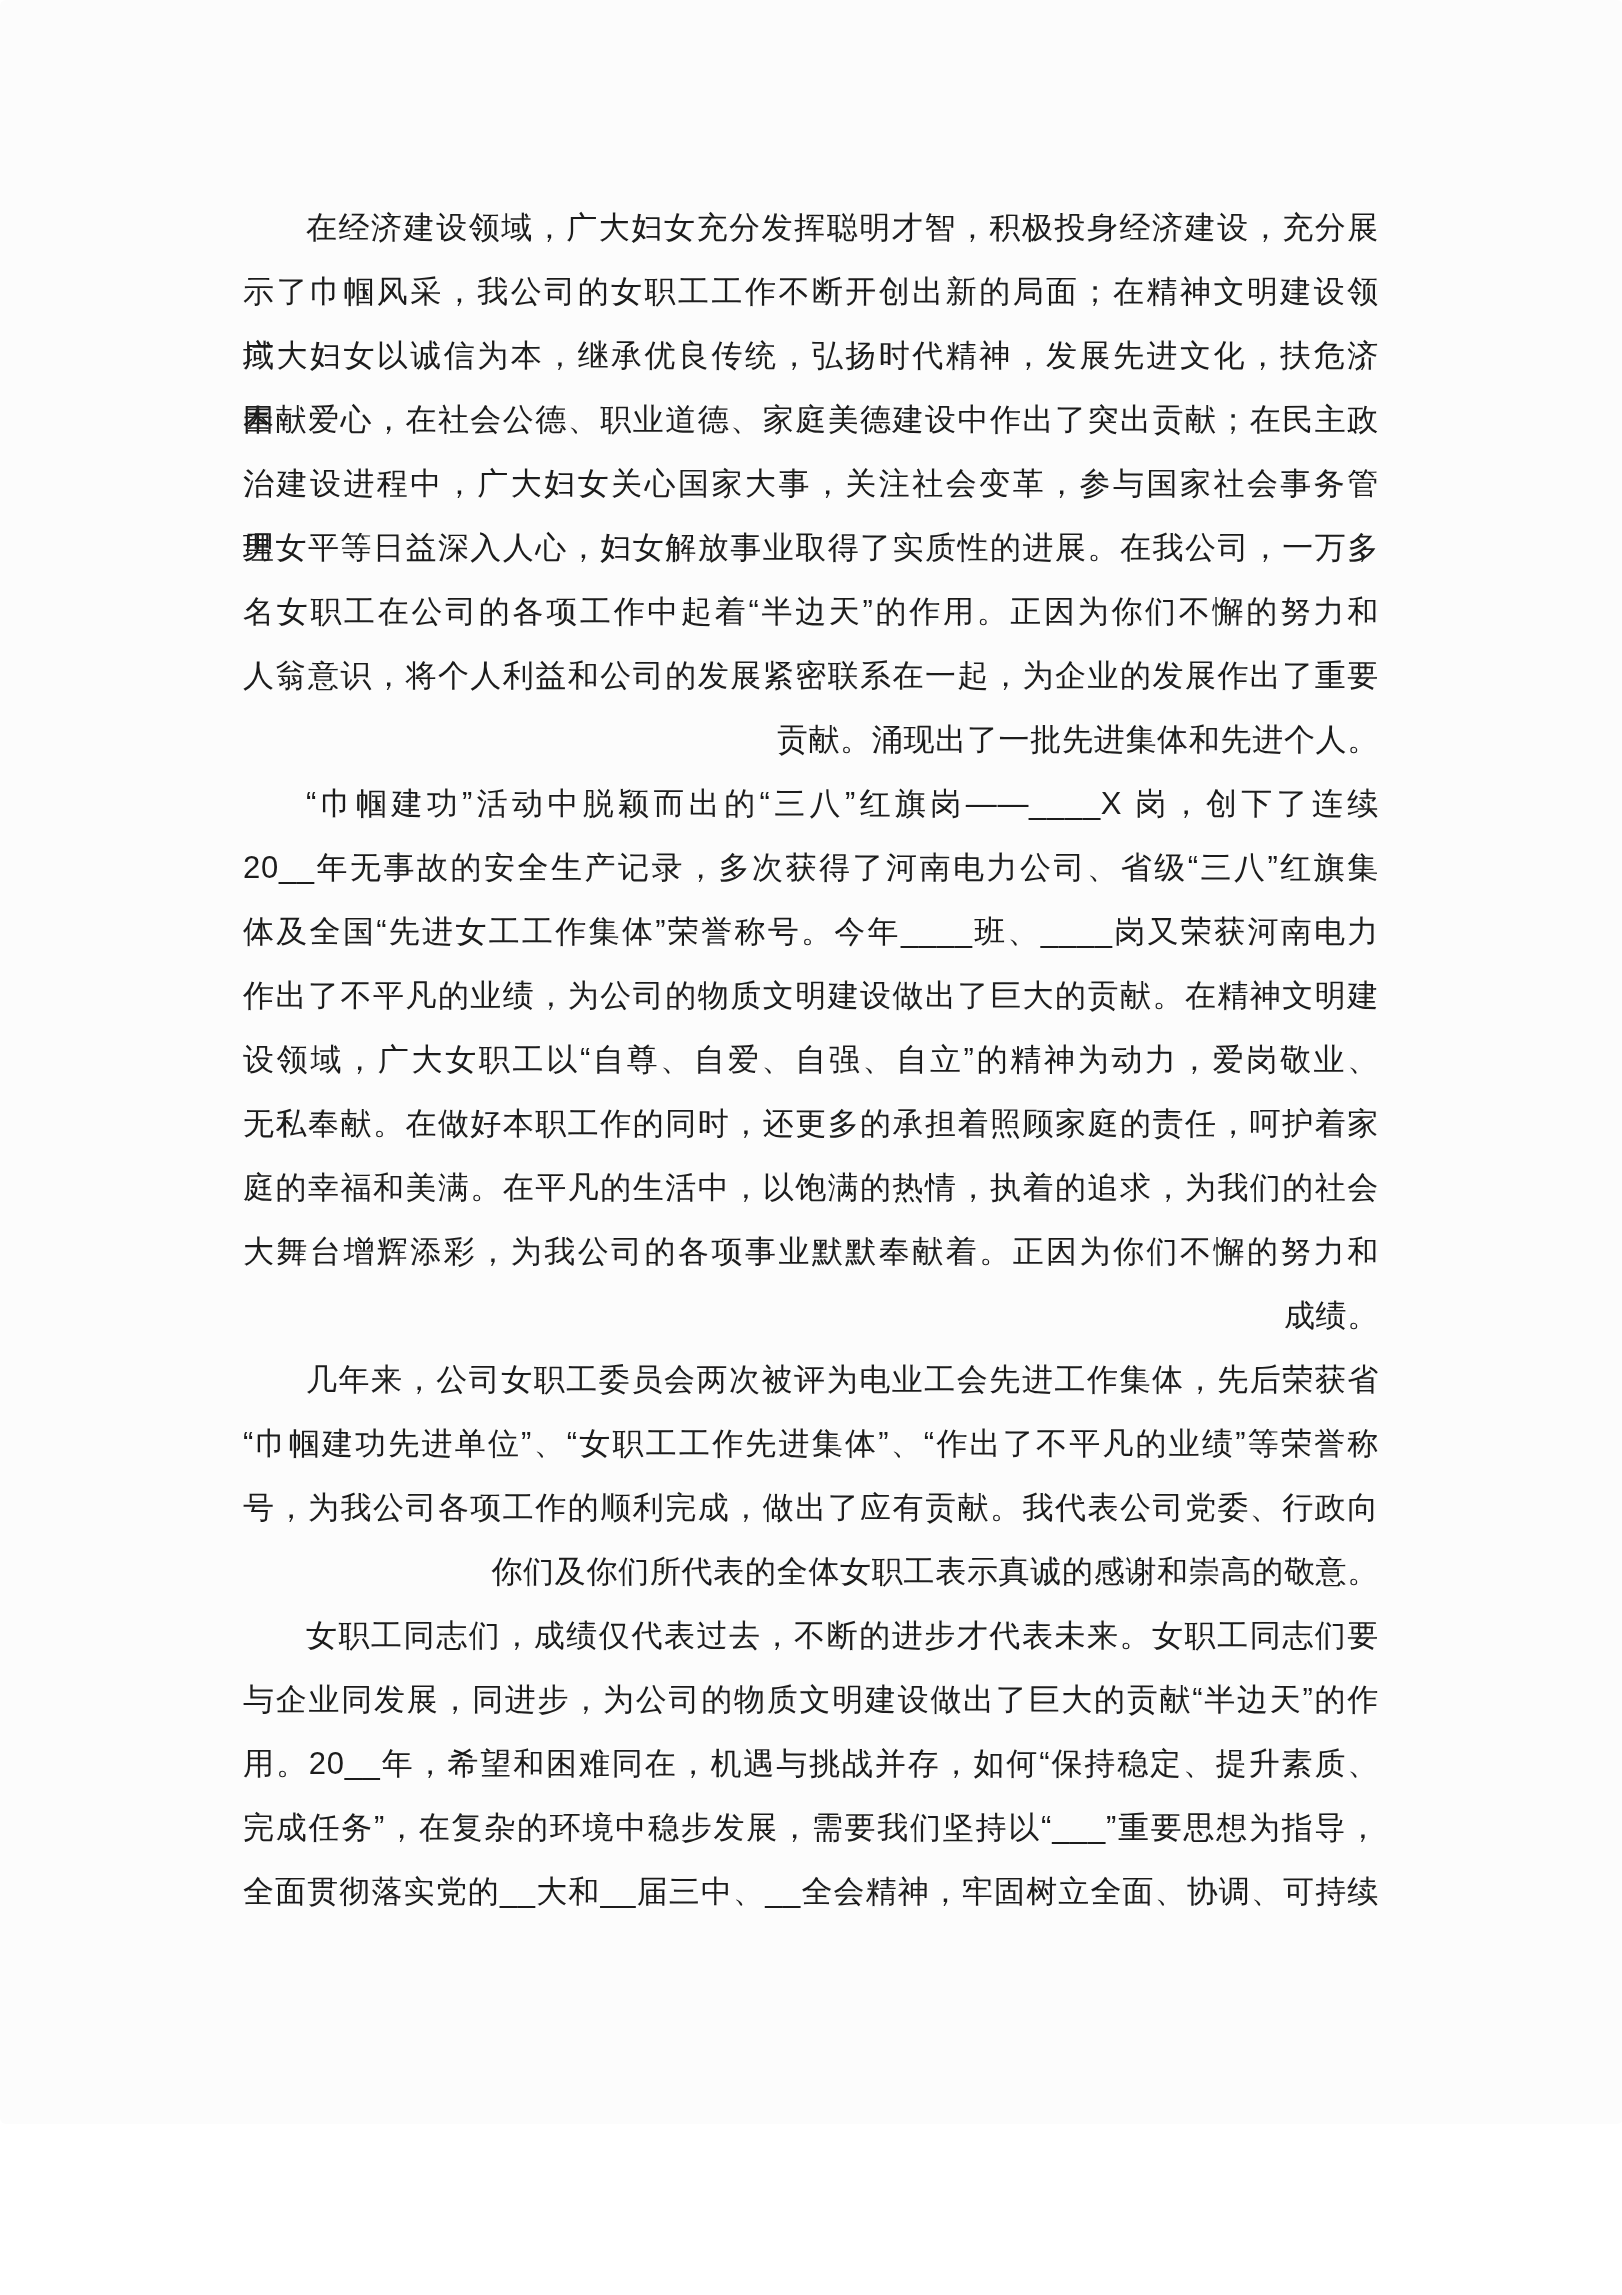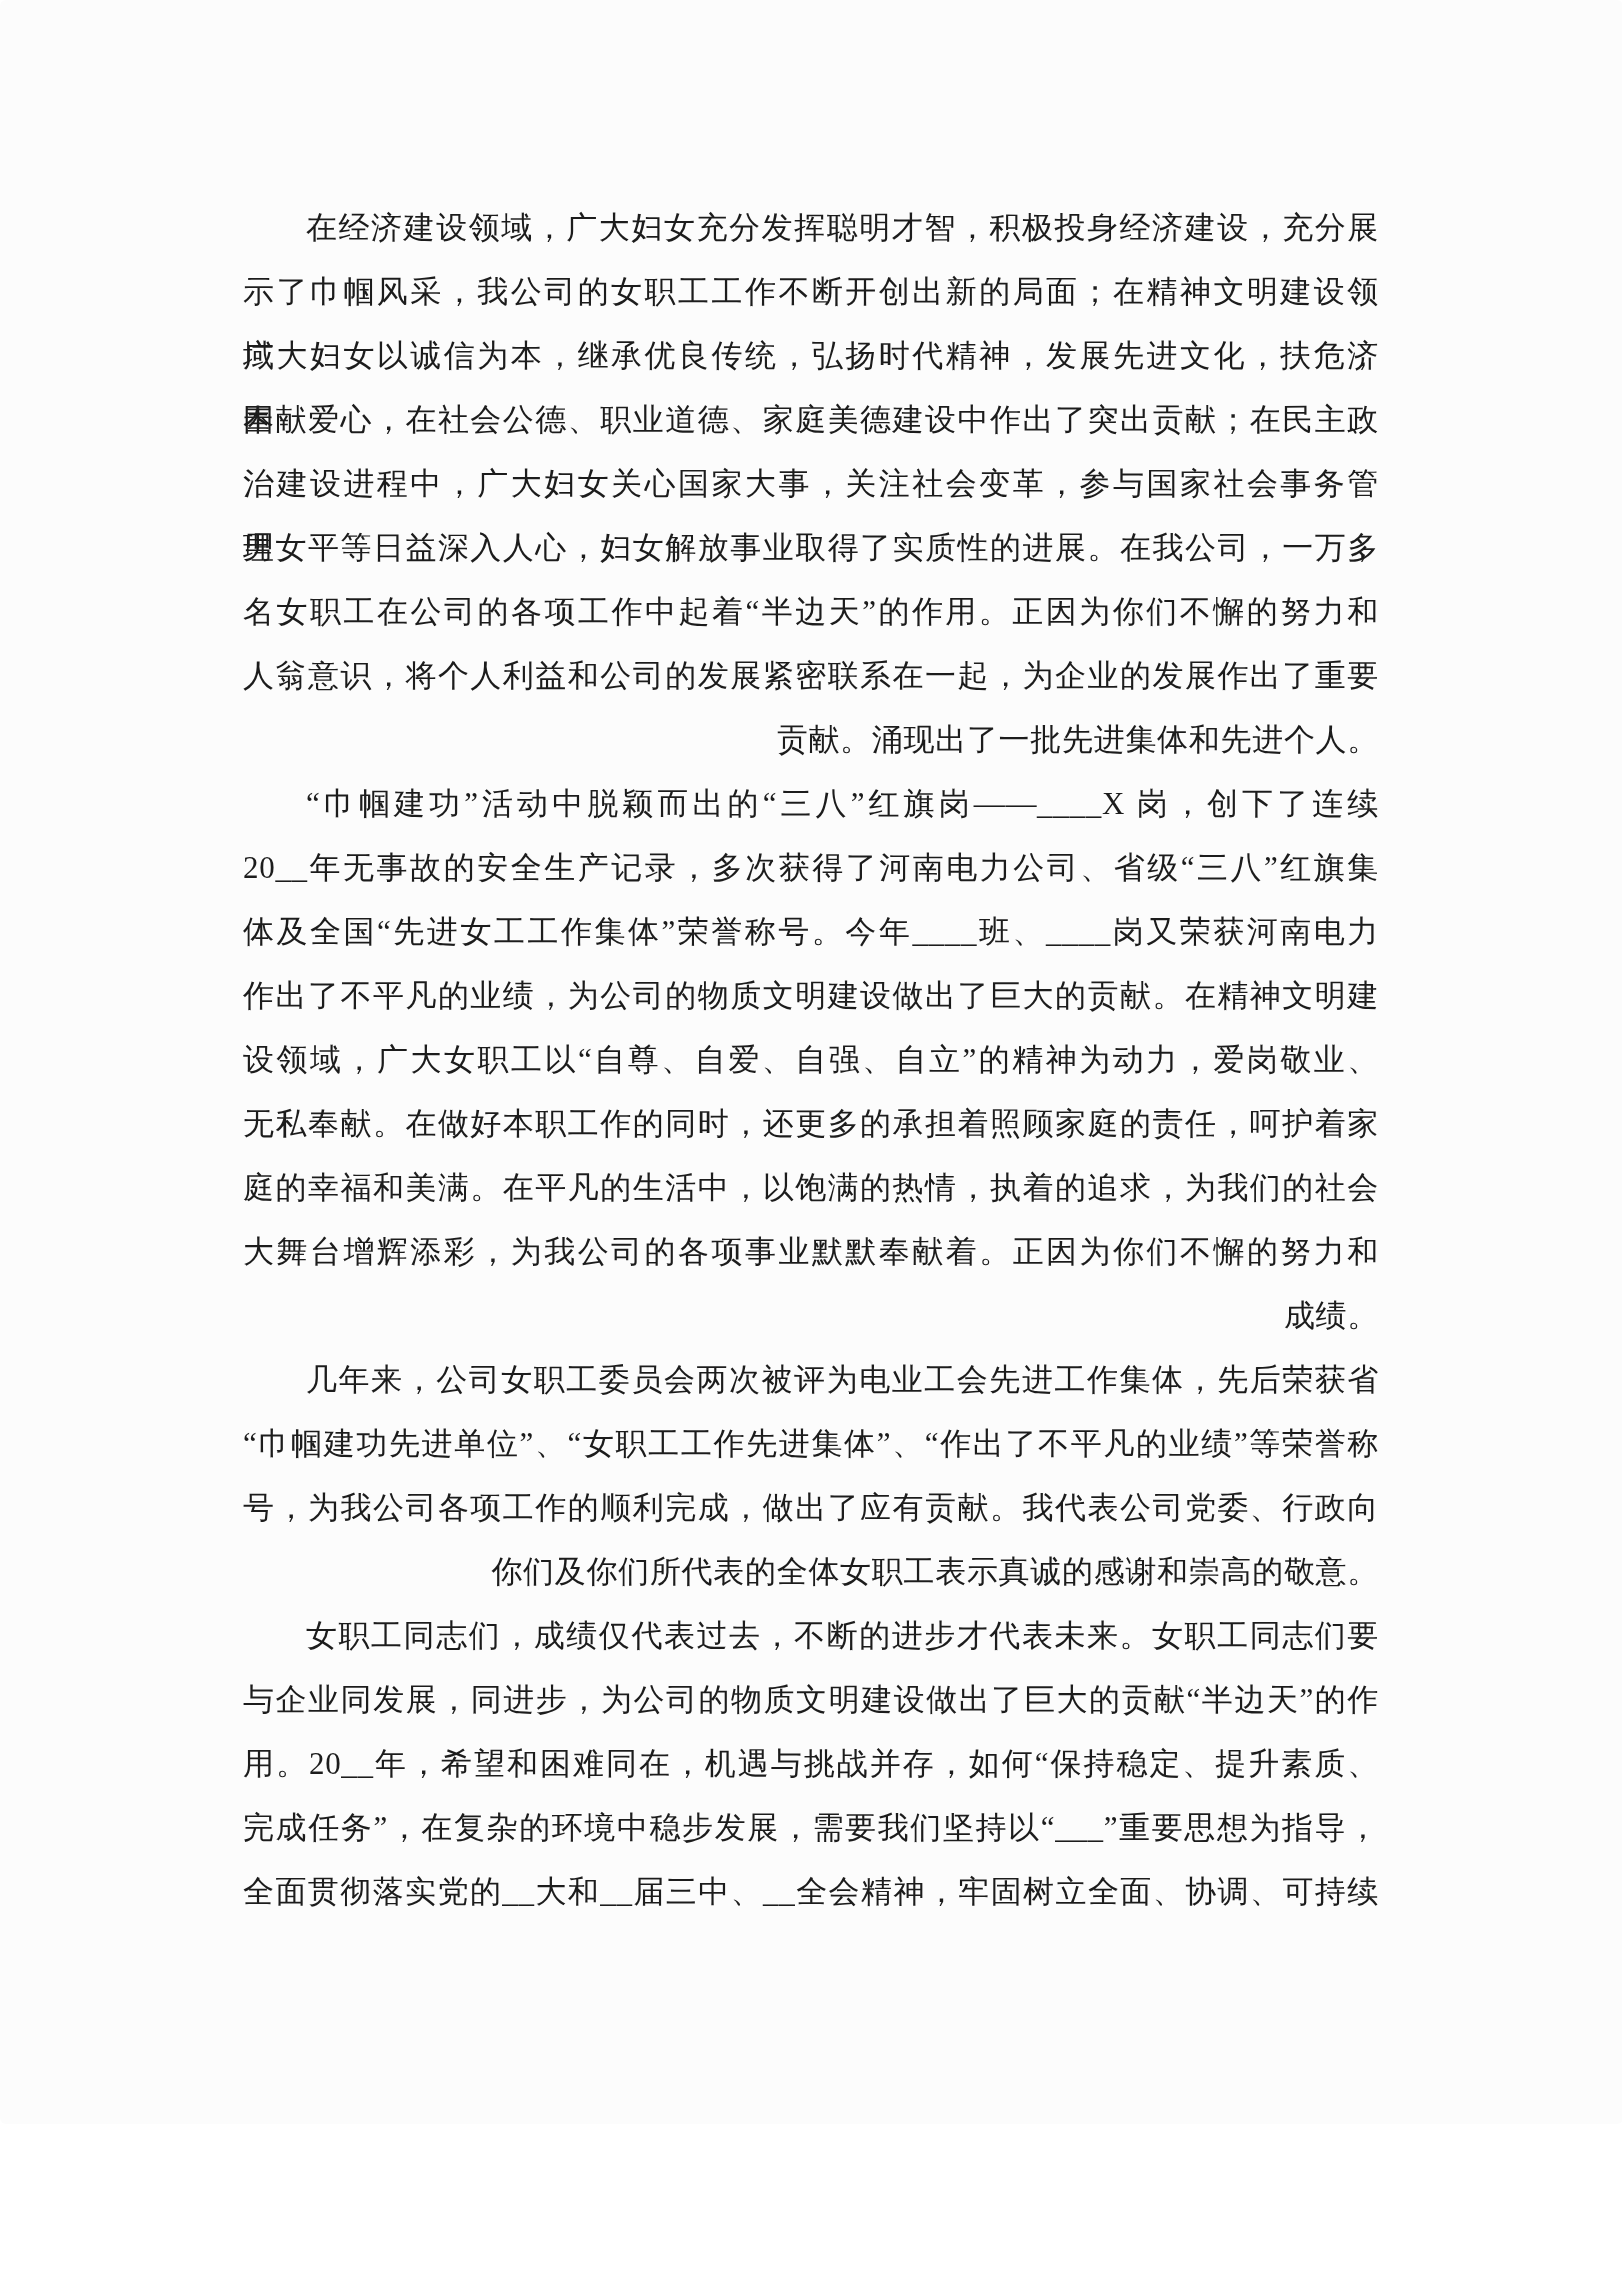--- a/index.html
+++ b/index.html
@@ -6,21 +6,21 @@
     margin: 0;
     padding: 0;
     background: #ffffff;
   }
   .page {
     position: relative;
     width: 1623px;
     height: 2124px;
     background: #fcfcfc;
     overflow: hidden;
-    font-family: Liberation Serif, serif;
+    font-family: Liberation Sans, sans-serif;
     border-radius: 6px;
   }
   .text-block {
     position: absolute;
     left: 243px;
     top: 196px;
     width: 1136px;
   }
   .line {
     height: 64px;

